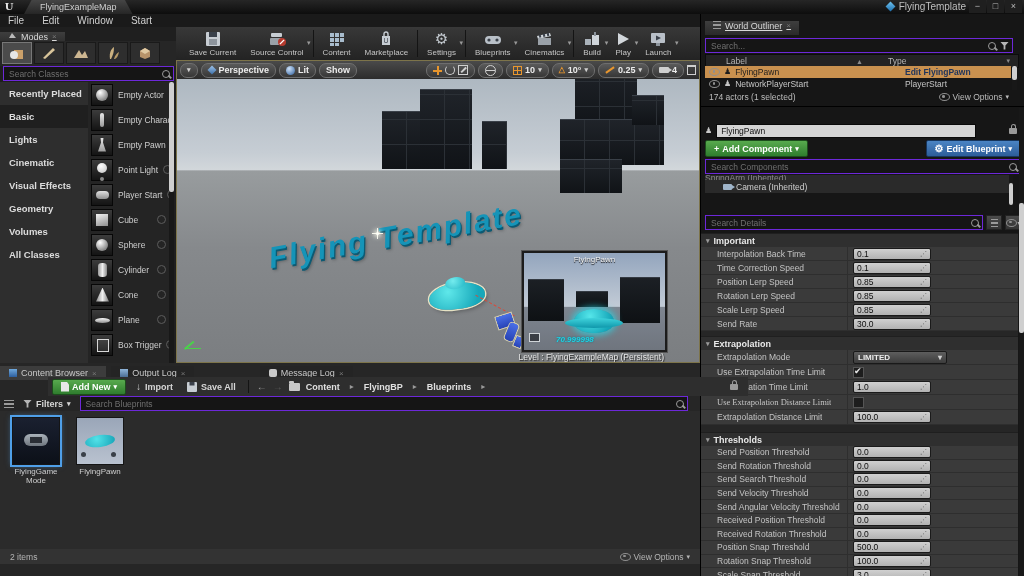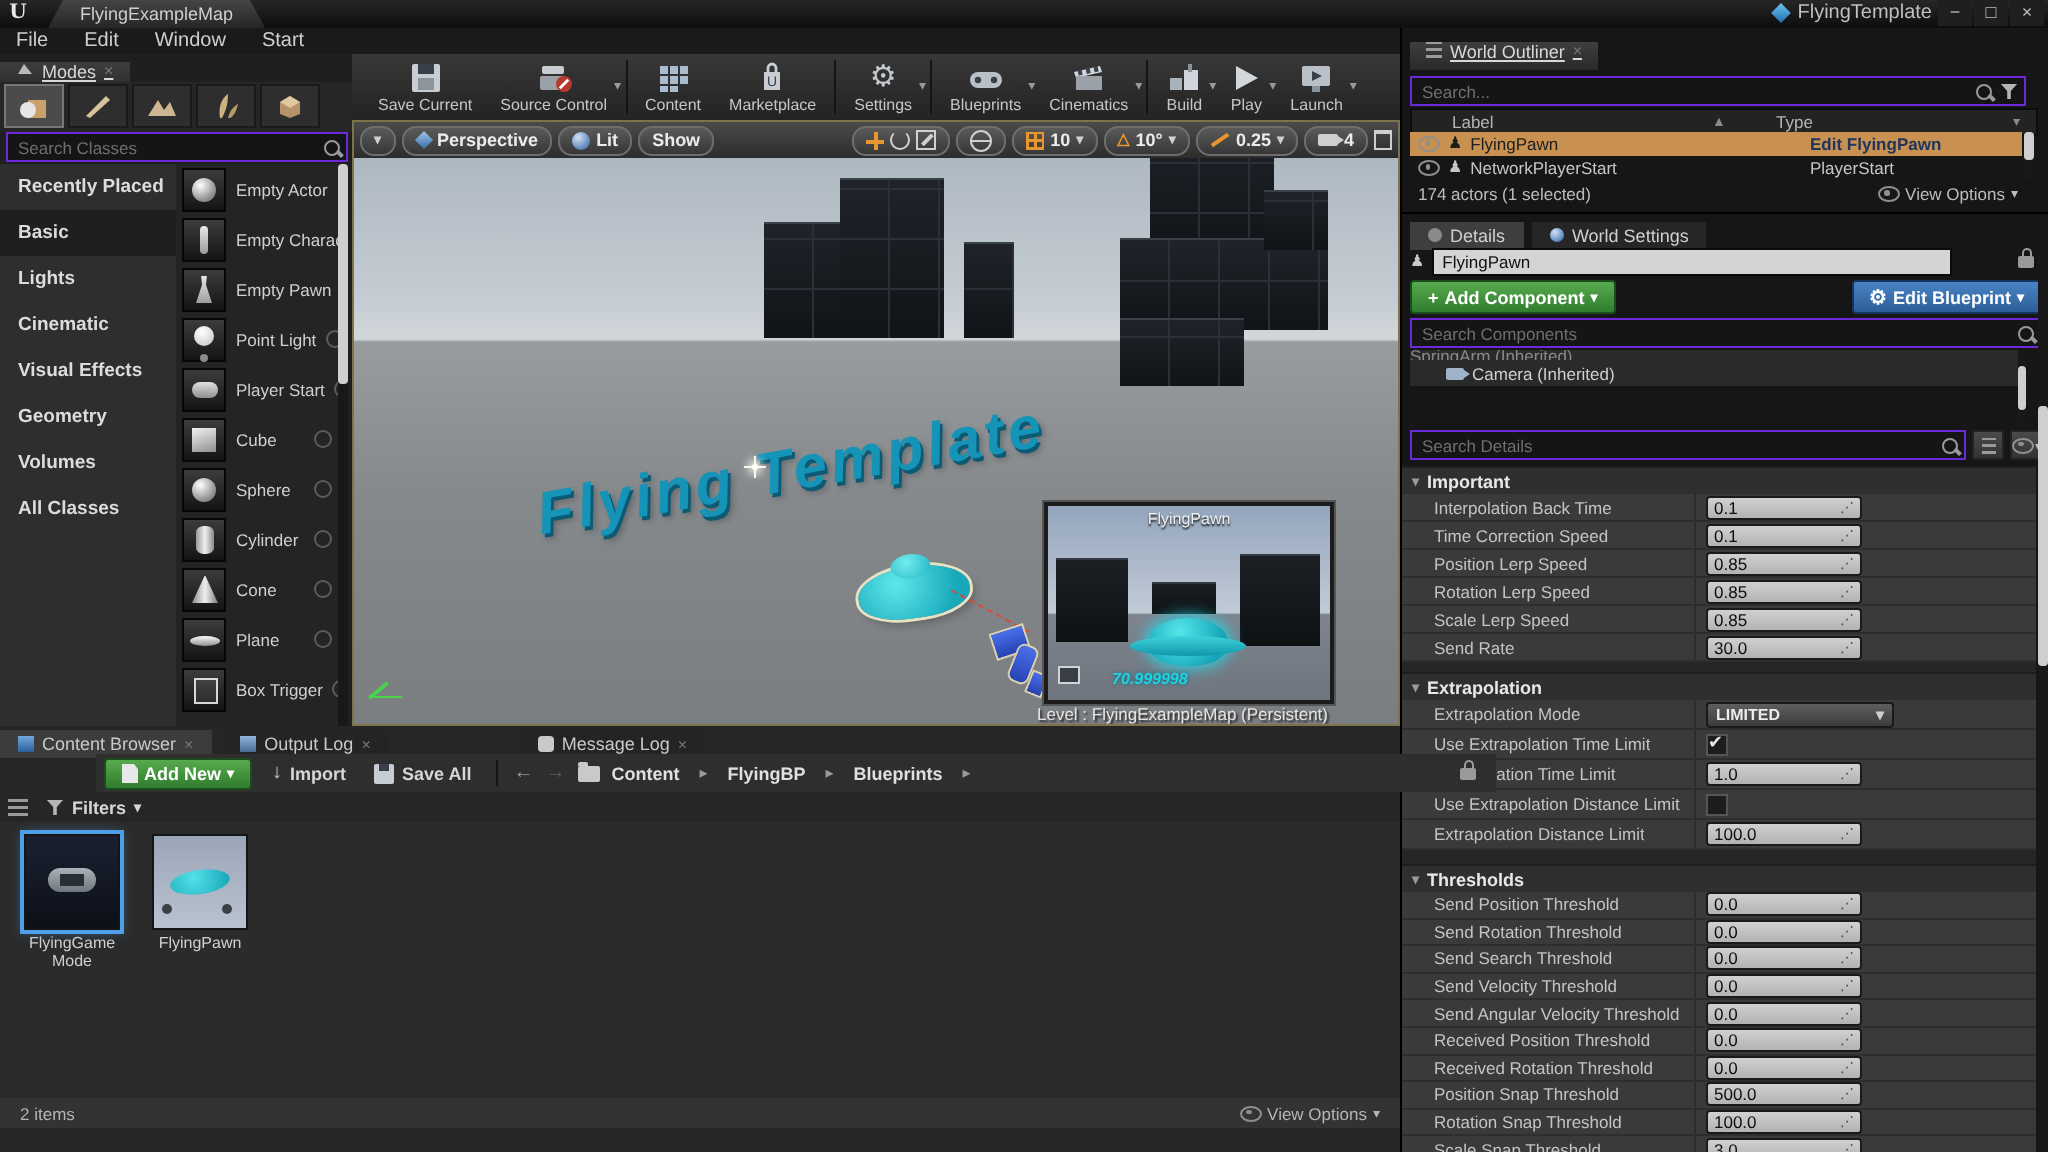--- a/index.html
+++ b/index.html
@@ -566,30 +566,20 @@
     <div class="footer-line abs" style="left:8px;top:78px;width:308px;">
       <span>174 actors (1 selected)</span>
       <span class="viewopt" style="margin-left:auto;padding-right:8px;">
         <span class="eye"></span>
           <span>View Options</span>
           <span style="font-size:7px;">▾</span>
       </span>
     </div>
 
     <div class="abs" style="left:0;top:92px;width:324px;height:1px;background:#000;"></div>
-    <div class="abs" style="left:4px;top:94px;">
-      <span class="dtab active">
-          <span class="syncico" style="width:7px;height:7px;background:#8a8a8a;"></span>
-          <span>Details</span>
-        </span>
-      <span class="dtab">
-          <span class="lit-ico" style="width:7px;height:7px;"></span>
-          <span>World Settings</span>
-        </span>
-    </div>
     <div class="abs row" style="left:4px;top:110px;width:316px;gap:4px;">
       <span class="chess">♟</span>
       <span class="namefield" style="flex:1;max-width:250px;">FlyingPawn</span>
       <span class="lock" style="margin-left:auto;margin-right:4px;"></span>
     </div>
     <div class="abs row" style="left:4px;top:126px;width:316px;">
       <span class="greenbtn">
           <b>+</b>
           <span>Add Component</span>
           <span style="font-size:7px;">▾</span>
@@ -728,21 +718,21 @@
           <div class="prop-row" style="height:14px;">
             <span class="plab">Extrapolation Time Limit</span>
             <span class="pctrl">
               <span class="numbox">
                 <span>1.0</span>
                 <span class="spin"></span>
               </span>
 
             </span>
           </div>
-          <div class="prop-row" style="height:14px;">
+          <div class="prop-row" style="height:14px;font-family:Liberation Serif, serif;">
             <span class="plab">Use Extrapolation Distance Limit</span>
             <span class="pctrl">
 
               <span class="chk"></span>
             </span>
           </div>
           <div class="prop-row" style="height:14px;">
             <span class="plab">Extrapolation Distance Limit</span>
             <span class="pctrl">
               <span class="numbox">
@@ -903,20 +893,24 @@
         <span class="csep">▸</span>
       <span class="lock" style="margin-left:auto;margin-right:6px;"></span>
     </div>
     <div id="cb-filter" class="abs">
       <span class="listico"></span>
       <span class="txtbtn">
           <span class="funnel"></span>
           <span>Filters</span>
           <span style="font-size:7px;">▾</span>
         </span>
+      <span class="search" style="flex:1;margin-right:8px;">
+        <input placeholder="Search Blueprints" style="">
+        <span class="mag"></span>
+      </span>
     </div>
     <div id="cb-assets" class="abs">
 
     <div class="asset cf-true">
           <span class="athumb t-gamemode"></span>
           <span class="alabel">FlyingGame Mode</span>
         </div>
         <div class="asset">
           <span class="athumb t-pawnship"></span>
           <span class="alabel">FlyingPawn</span>

